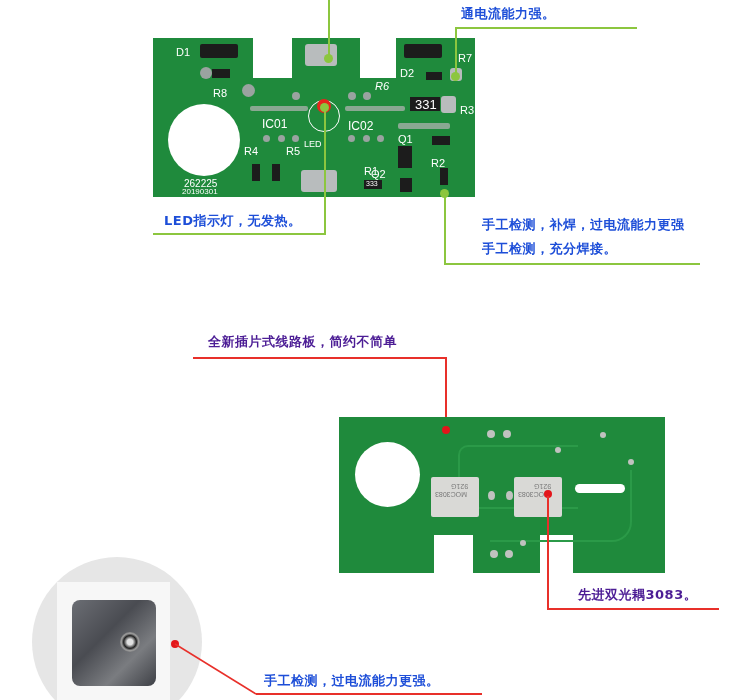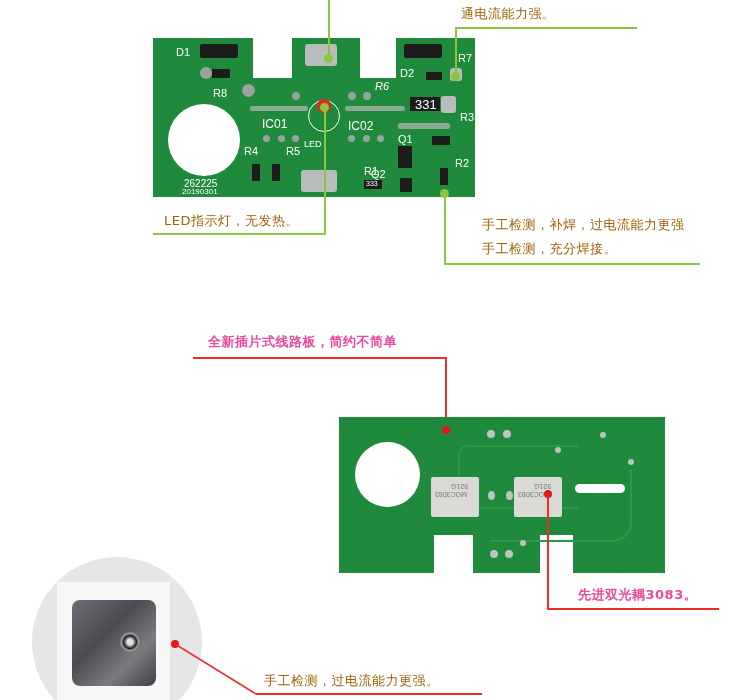--- a/index.html
+++ b/index.html
@@ -1,20 +1,20 @@
 <!DOCTYPE html>
 <html><head>
 <meta charset="utf-8">
 <style>
   html, body { margin: 0; padding: 0; background: #ffffff; }
   body { width: 756px; height: 700px; position: relative; overflow: hidden;
          font-family: "DejaVu Sans", sans-serif; }
   .abs { position: absolute; }
-  .cap-blue { color: #a16207; font-weight: normal; font-size: 13px; white-space: nowrap; letter-spacing: 0.5px; }
-  .cap-red { color: #ec4899; font-weight: bold; font-size: 13px; white-space: nowrap; letter-spacing: 0.5px; }
+  .cap-blue { color: #1d4ed8; font-weight: bold; font-size: 13px; white-space: nowrap; letter-spacing: 0.5px; }
+  .cap-red { color: #4c1d95; font-weight: bold; font-size: 13px; white-space: nowrap; letter-spacing: 0.5px; }
   .gline { position: absolute; background: #8cc63f; }
   .rline { position: absolute; background: #e8302a; }
   .dot-g { position: absolute; width: 9px; height: 9px; border-radius: 50%; background: #8cc63f; }
   .dot-r { position: absolute; width: 8px; height: 8px; border-radius: 50%; background: #e3161b; }
   .pcb { position: absolute; background: #1f8a3c; }
   .silk { position: absolute; color: #ffffff; font-size: 11px; font-family: "Liberation Sans", sans-serif; }
   .pad { position: absolute; background: #b8bcbd; border-radius: 3px; }
   .via { position: absolute; background: #9aa3a0; border-radius: 50%; }
   .comp { position: absolute; background: #1c1c1c; }
   .chip-w { position: absolute; background: #d9d9d6; border-radius: 2px; }
@@ -71,25 +71,25 @@
   <div style="position:absolute; left:317px; top:99px; width:14px; height:14px; border-radius:50%; background:#e5261c;"></div>
 
   <div class="silk" style="left:176px; top:46px;">D1</div>
   <div class="silk" style="left:400px; top:67px;">D2</div>
   <div class="silk" style="left:213px; top:87px;">R8</div>
   <div class="silk" style="left:458px; top:52px;">R7</div>
   <div class="silk" style="left:375px; top:80px;font-style:italic;">R6</div>
   <div class="silk" style="left:262px; top:117px; font-size:12px;">IC01</div>
   <div class="silk" style="left:348px; top:119px; font-size:12px;">IC02</div>
   <div class="silk" style="left:304px; top:139px; font-size:9px;">LED</div>
-  <div class="silk" style="left:460px; top:111px;">R3</div>
+  <div class="silk" style="left:460px; top:104px;">R3</div>
   <div class="silk" style="left:398px; top:133px;">Q1</div>
   <div class="silk" style="left:244px; top:145px;text-align:right;">R4</div>
   <div class="silk" style="left:286px; top:145px;">R5</div>
-  <div class="silk" style="left:455px; top:157px;text-align:center;">R2</div>
+  <div class="silk" style="left:431px; top:157px;text-align:center;">R2</div>
   <div class="silk" style="left:364px; top:165px;">R1</div>
   <div class="silk" style="left:371px; top:168px;">Q2</div>
   <div class="silk" style="left:366px; top:180px; font-size:7px;">333</div>
   <div class="silk" style="left:184px; top:178px; font-size:10px;">262225</div>
   <div class="silk" style="left:182px; top:187px; font-size:8px;">20190301</div>
 </div>
 
 <div class="gline" style="left:328px; top:0px; width:2px; height:58px;"></div>
 <div class="dot-g" style="left:324px; top:54px;"></div>
 <div class="gline" style="left:455px; top:28px; width:2px; height:50px;"></div>

